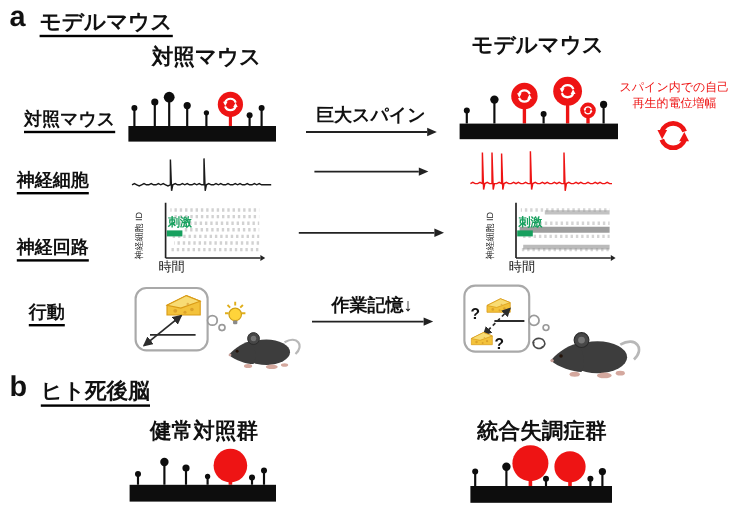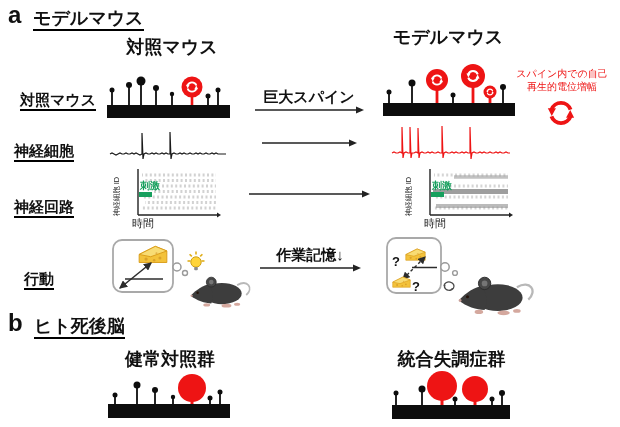--- a/index.html
+++ b/index.html
@@ -67,21 +67,21 @@
   <div class="abs sec-title" style="left:33px;top:8px">モデルマウス</div>
 
   <div class="abs col-h" style="left:122px;top:37px;width:100px">対照マウス</div>
   <div class="abs col-h" style="left:384px;top:27px;width:128px">
     <div>モデルマウス</div>
   </div>
 
   <div class="abs row-label" style="left:20px;top:92px">対照マウス</div>
   <div class="abs row-label" style="left:14px;top:143px">神経細胞</div>
   <div class="abs row-label" style="left:14px;top:199px">神経回路</div>
-  <div class="abs row-label" style="left:24px;top:271px">行動</div>
+  <div class="abs row-label" style="left:24px;top:253px">行動</div>
 
   <div class="abs flow" style="left:253px;top:88px;width:112px">
     <span>巨大スパイン</span>
     <svg width="112" height="9" viewBox="0 0 112 9">
         <line x1="2" y1="5" x2="103" y2="5" stroke="#222" stroke-width="1.5"></line>
         <polygon points="103,1.5 111,5 103,8.5" fill="#222"></polygon>
       </svg>
   </div>
   <div class="abs flow" style="left:260px;top:138px;width:98px">
     <svg width="98" height="9" viewBox="0 0 98 9">

